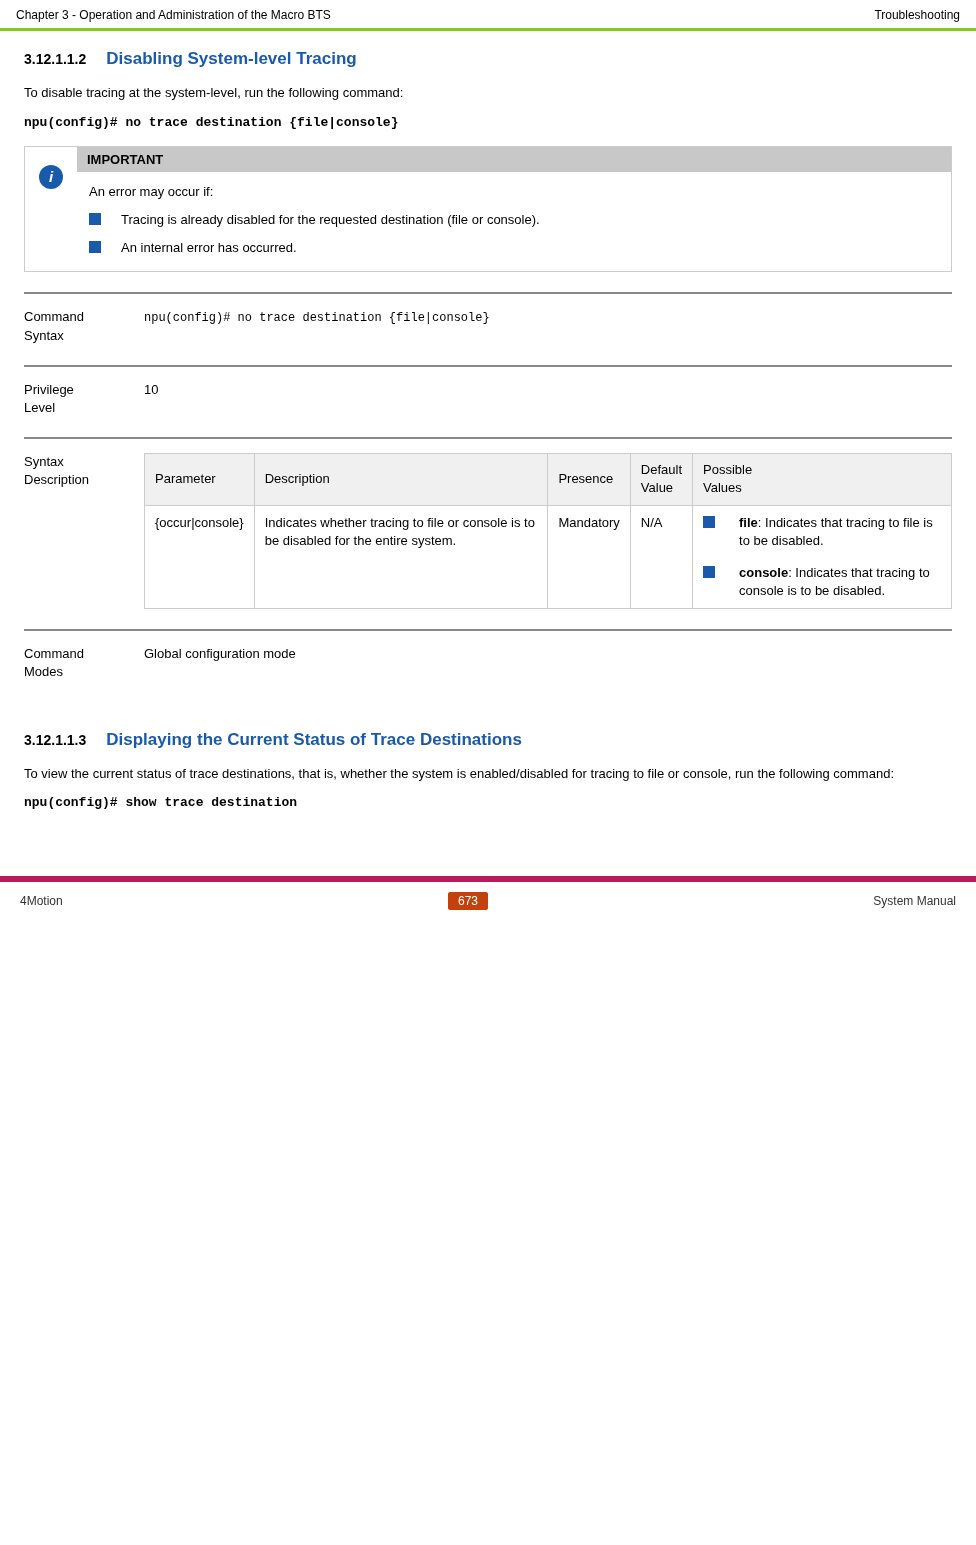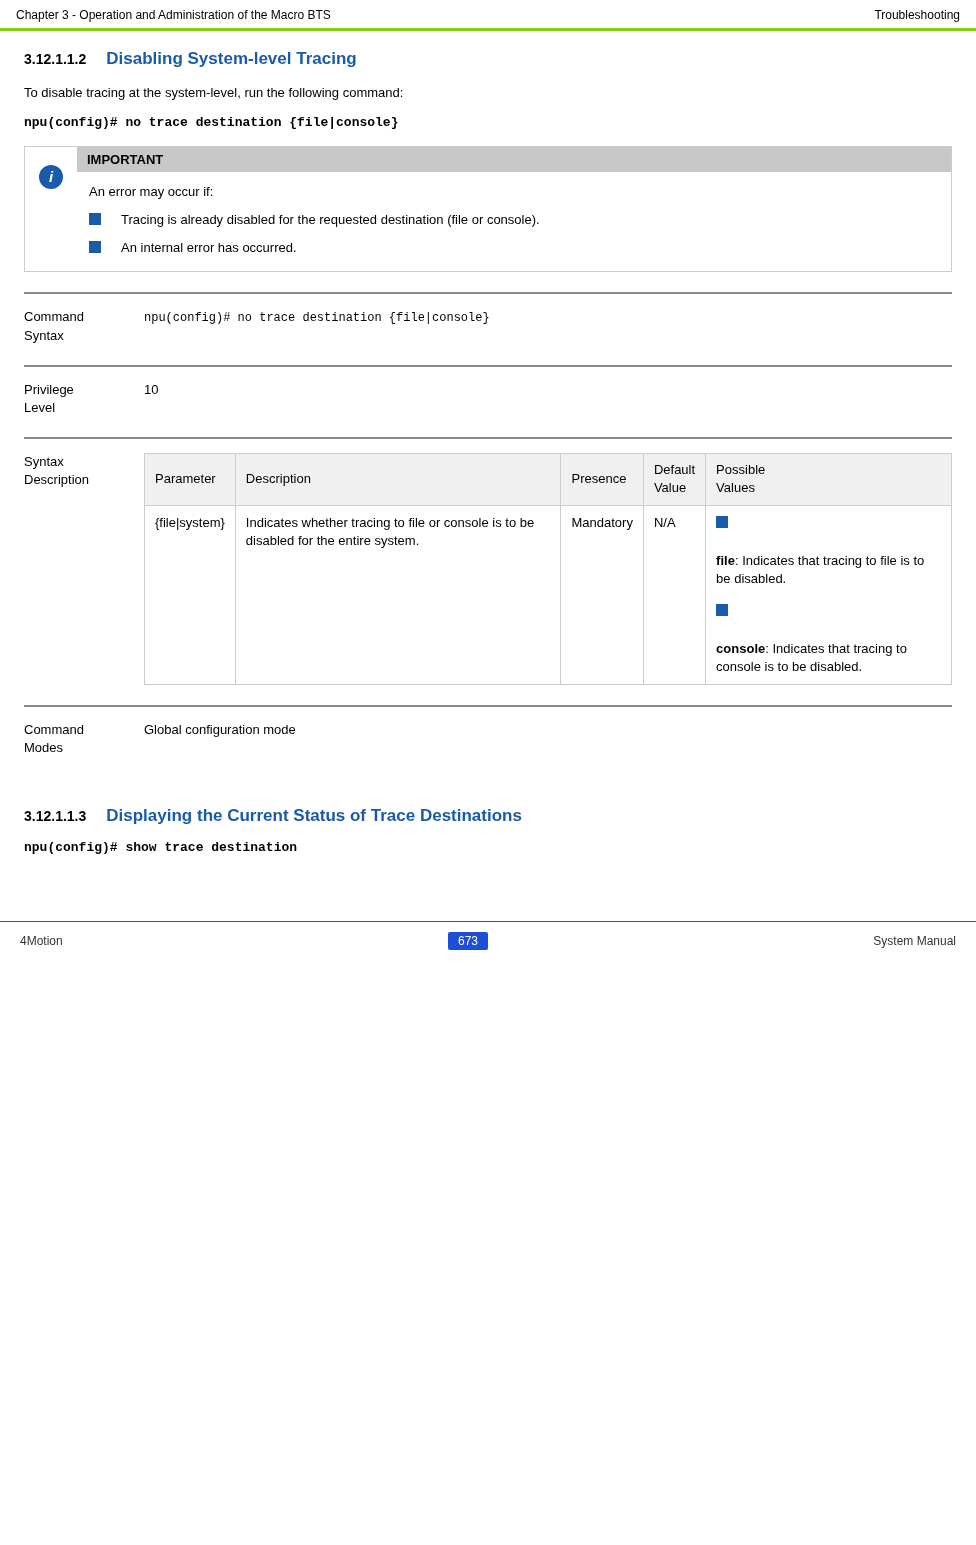--- a/index.html
+++ b/index.html
@@ -168,47 +168,46 @@
       border: 1px solid #ccc;
       padding: 8px 10px;
       vertical-align: top;
       color: #000;
     }
     .possible-values-cell .bval {
       display: flex;
       align-items: flex-start;
       gap: 24px;
       margin-bottom: 14px;
-      flex-direction: column;
     }
     .possible-values-cell .bval:last-child { margin-bottom: 0; }
     .bval-sq {
       min-width: 12px;
       width: 12px;
       height: 12px;
       background: #1a5aab;
       margin-top: 2px;
       flex-shrink: 0;
     }
     .bval-text { font-size: 13px; line-height: 1.4; }
     .bval-text strong { font-weight: bold; }
 
     
     .page-footer {
       display: flex;
       justify-content: space-between;
       align-items: center;
       padding: 10px 20px;
-      border-top: 1px solid #be185d;
+      border-top: 6px solid #be185d;
       margin-top: 30px;
       font-size: 12px;
       color: #333;
     }
     .footer-page-num {
-      background: #1d4ed8;
+      background: #c2410c;
       color: #fff;
       padding: 2px 10px;
       font-size: 12px;
       border-radius: 2px;
     }
 
     
     .next-section {
       margin-top: 28px;
     }
@@ -274,21 +273,21 @@
             <tr>
               <th>Parameter</th>
               <th>Description</th>
               <th>Presence</th>
               <th>Default<br>Value</th>
               <th>Possible<br>Values</th>
             </tr>
           </thead>
           <tbody>
             <tr>
-              <td>{file|system}</td>
+              <td>{occur|console}</td>
               <td>Indicates whether tracing to file or console is to be disabled for the entire system.</td>
               <td>Mandatory</td>
               <td>N/A</td>
               <td class="possible-values-cell">
                 <div class="bval">
                   <div class="bval-sq"></div>
                   <span class="bval-text"><strong>file</strong>: Indicates that tracing to file is to be disabled.</span>
                 </div>
                 <div class="bval">
                   <div class="bval-sq"></div>
@@ -306,20 +305,21 @@
       <div class="info-value">Global configuration mode</div>
     </div>
 
   </div>
 
   <div class="next-section">
     <div class="section-heading">
       <span class="section-num">3.12.1.1.3</span>
       <span class="section-title">Displaying the Current Status of Trace Destinations</span>
     </div>
+    <p class="para">To view the current status of trace destinations, that is, whether the system is enabled/disabled for tracing to file or console, run the following command:</p>
     <div class="cmd-block">npu(config)# show trace destination</div>
   </div>
 
 </div>
 
 <div class="page-footer">
   <span>4Motion</span>
   <span class="footer-page-num">673</span>
   <span>System Manual</span>
 </div>

